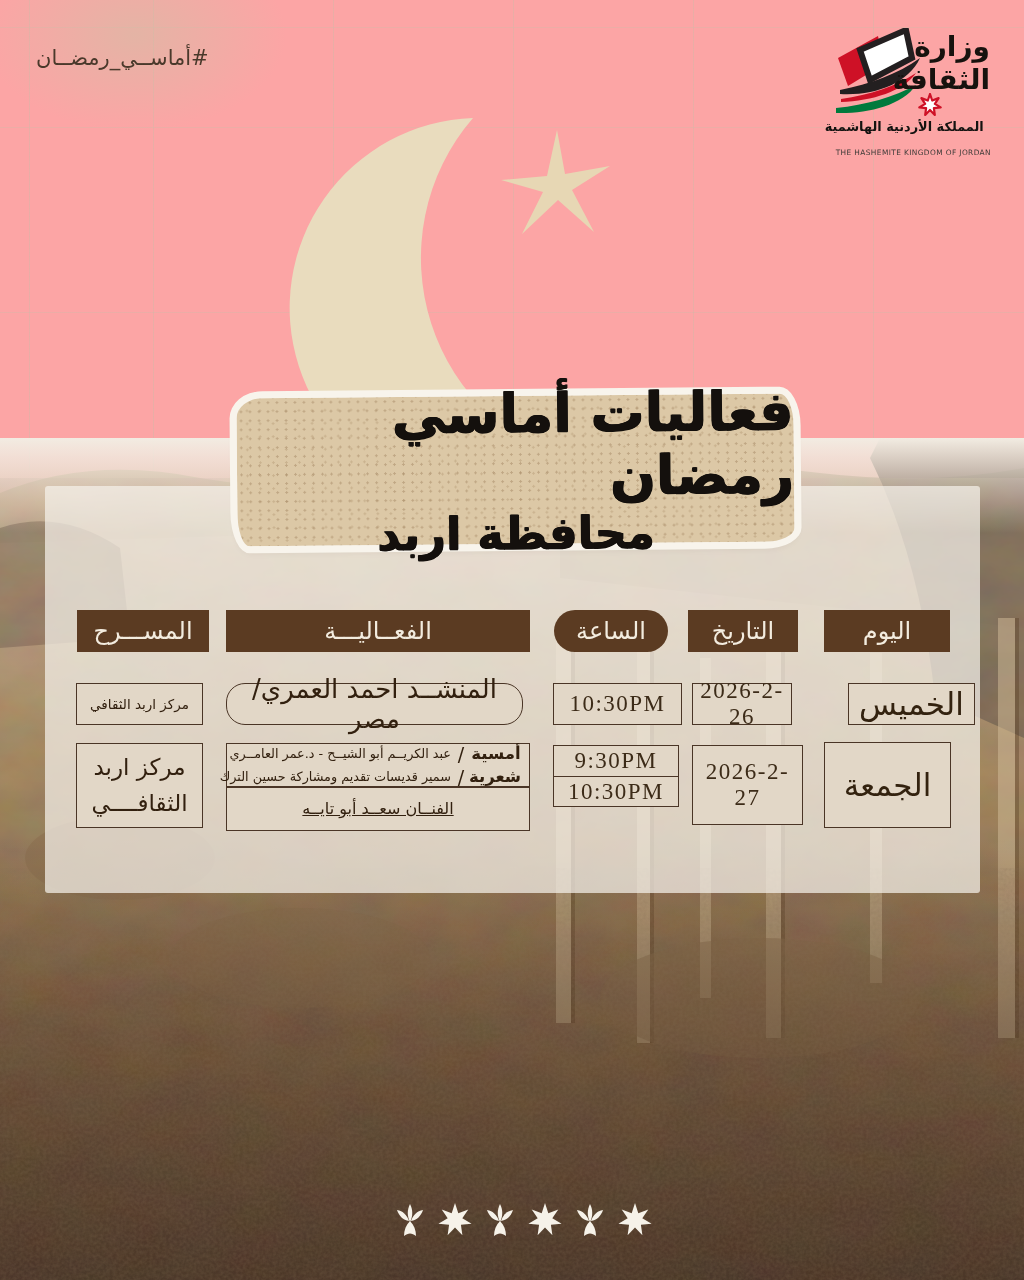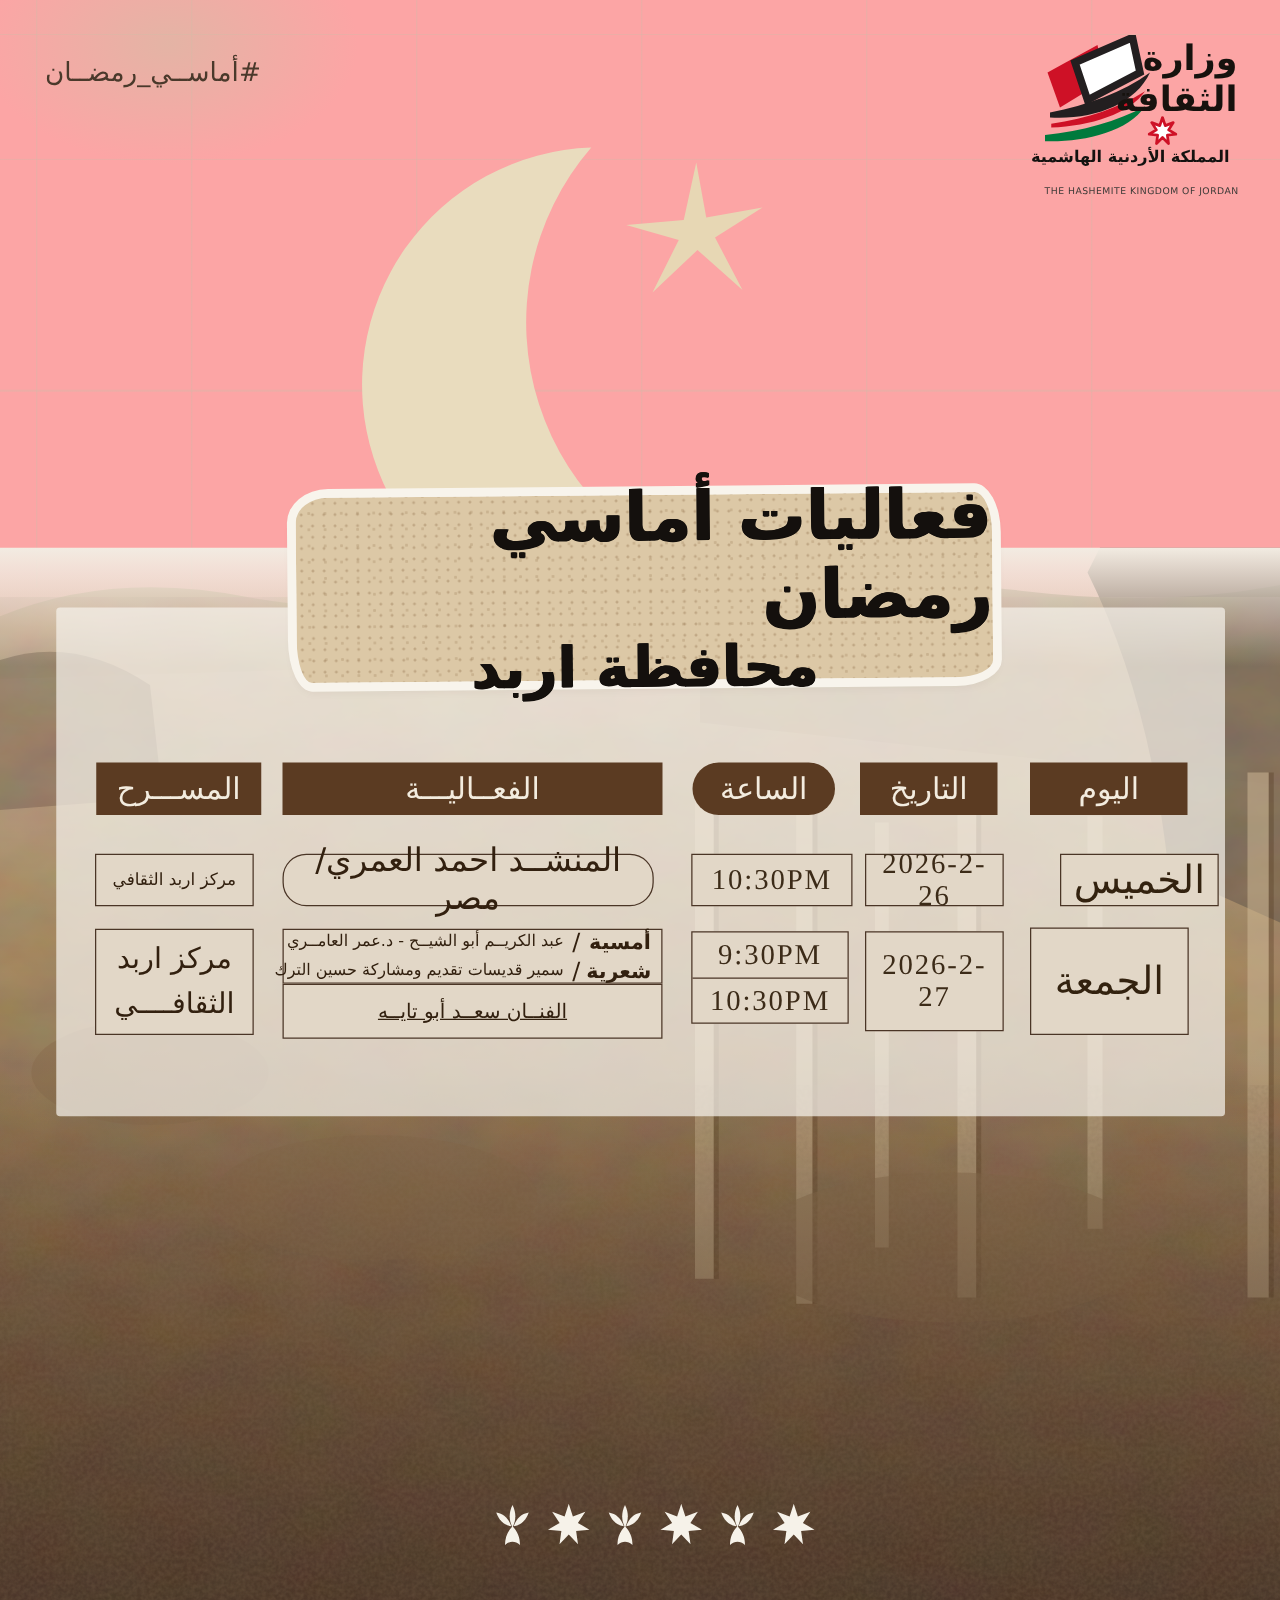--- a/index.html
+++ b/index.html
@@ -183,28 +183,28 @@
 
   <div>
 
     <div class="hcell" style="left:824px;width:126px;">اليوم</div>
     <div class="hcell" style="left:688px;width:110px;">التاريخ</div>
     <div class="hcell" style="left:554px;width:114px;border-radius:21px;">الساعة</div>
     <div class="hcell" style="left:226px;width:304px;">الفعــاليـــة</div>
     <div class="hcell" style="left:77px;width:132px;">المســـرح</div>
 
     <div class="cell day-cell" style="left:848px;top:683px;width:127px;height:42px;">الخميس</div>
-    <div class="cell serif" style="left:692px;top:683px;width:111px;height:42px;">2026-2-26</div>
+    <div class="cell serif" style="left:692px;top:683px;width:100px;height:42px;">2026-2-26</div>
     <div class="cell serif" style="left:553px;top:683px;width:129px;height:42px;">10:30PM</div>
     <div class="cell event1-cell" style="left:226px;top:683px;width:297px;height:42px;">المنشــد احمد العمري/مصر</div>
     <div class="cell venue1-cell" style="left:76px;top:683px;width:127px;height:42px;">مركز اربد الثقافي</div>
 
     <div class="cell day-cell" style="left:824px;top:742px;width:127px;height:86px;">الجمعة</div>
     <div class="cell serif" style="left:692px;top:745px;width:111px;height:80px;">2026-2-27</div>
-    <div class="cell time2-cell" style="left:553px;top:745px;width:126px;height:74px;">
+    <div class="cell time2-cell" style="left:553px;top:745px;width:126px;height:62px;">
       <div class="half serif">9:30PM</div>
       <div class="half bottom serif">10:30PM</div>
     </div>
     <div class="cell" style="left:226px;top:743px;width:304px;height:44px;">
       <div class="ev-grid">
         <span class="ev-label">أمسية</span>
         <span class="ev-slash">/</span>
         <span class="ev-text">عبد الكريــم أبو الشيــح - د.عمر العامــري</span>
         <span class="ev-label">شعرية</span>
         <span class="ev-slash">/</span>

